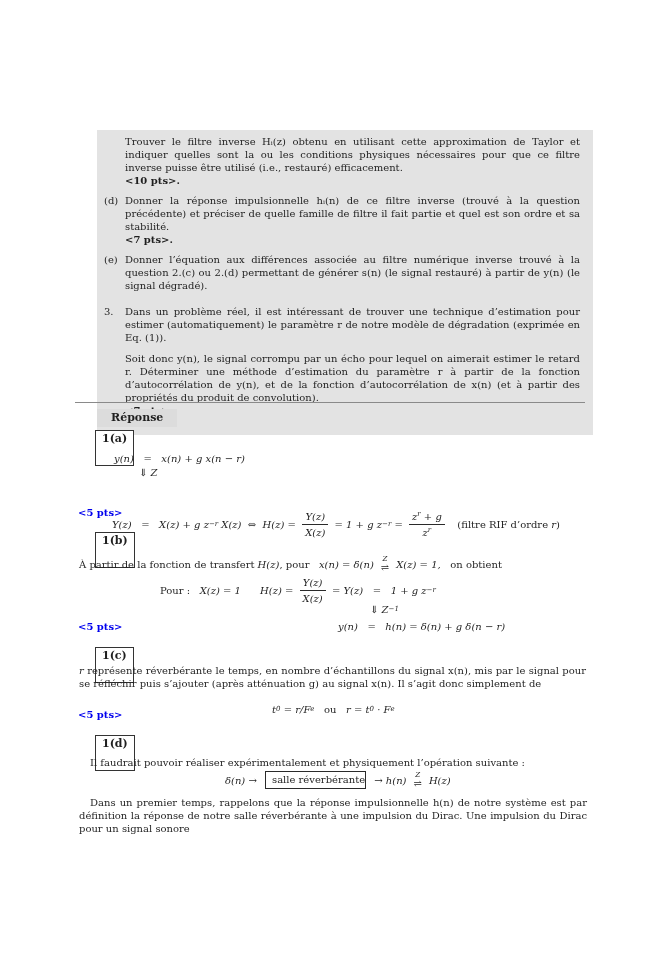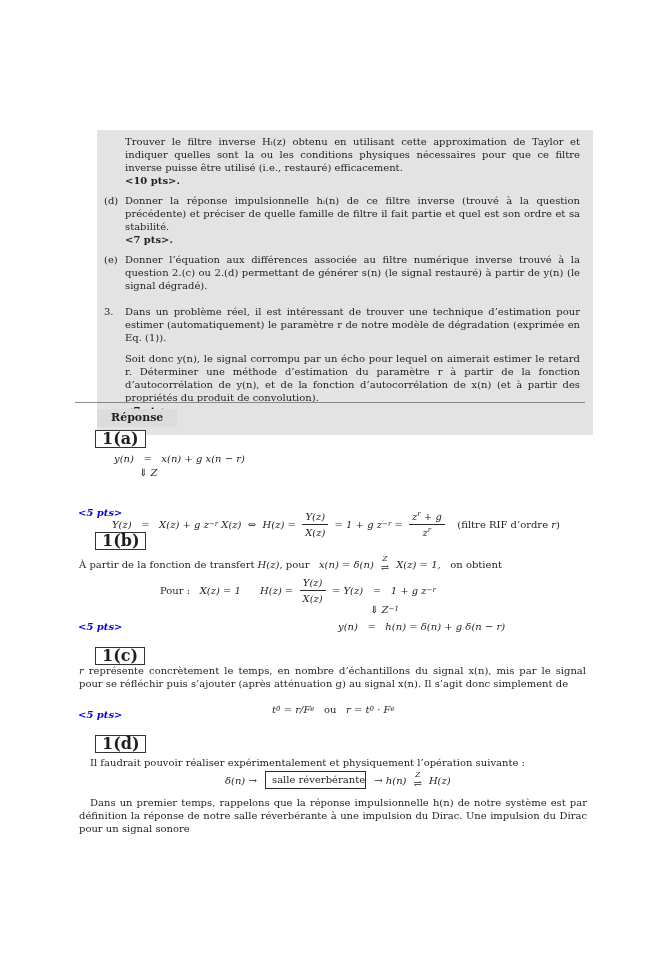--- a/index.html
+++ b/index.html
@@ -35,22 +35,22 @@
   .reponse{
     position:absolute;left:97px;top:409px;
     background:#dcdcdc;
     font-weight:bold;font-size:11px;
     padding:2px 14px 3px 14px;
   }
   
   .seclabel{
     position:absolute;
     border:1px solid #333;
-    font-weight:bold;font-size:16px;
-    padding:1px 6px 2px 6px;
+    font-weight:bold;font-size:11px;
+    padding:1px 6px 20px 6px;
     background:#ffffff;
   }
   .sl-a{left:95px;top:430px;}
   .sl-b{left:95px;top:532px;}
   .sl-c{left:95px;top:647px;}
   .sl-d{left:95px;top:735px;}
   
   .eqline{
     position:absolute;
     display:flex;align-items:center;
@@ -66,21 +66,21 @@
   }
   .frac .num{padding:0 3px 1px 3px;border-bottom:1px solid #2a2a2a;}
   .frac .den{padding:1px 3px 0 3px;}
   .zstack{
     display:inline-flex;flex-direction:column;align-items:center;
     margin:0 7px;
   }
   .zstack .ztop{font-size:7px;font-style:italic;line-height:7px;}
   .zstack .zarrow{font-size:10px;line-height:10px;}
   .blue{color:#0000ee;font-weight:bold;}
-  .ptsmark{position:absolute;white-space:pre;font-style:italic;}
+  .ptsmark{position:absolute;white-space:pre;}
   
   .textblock{position:absolute;text-align:justify;}
   .indent{text-indent:11px;}
   .boxed{
     border:1px solid #2a2a2a;
     font-style:normal;
     padding:1px 0 2px 6px;
     margin:0 5px;
   }
 </style>
@@ -156,21 +156,21 @@
 
   <div class="eqline" style="left:338px;top:620px;">
     <span class="mi">y(n)</span><span class="mr">   =   </span><span class="mi">h(n) = δ(n) + g δ(n − r)</span>
   </div>
 
   <div class="ptsmark blue" style="left:78px;top:620px;">&lt;5 pts&gt;</div>
 
   <div class="seclabel sl-c">1(c)</div>
 
   <p class="textblock" style="left:79px;top:664px;width:507px;margin:0;">
-    <span class="mi">r</span><span> représente concrètement le temps, en nombre d’échantillons du signal x(n), mis par le signal pour se réfléchir puis s’ajouter (après atténuation g) au signal x(n). Il s’agit donc simplement de</span>
+    <span class="mi">r</span><span> représente réverbérante le temps, en nombre d’échantillons du signal x(n), mis par le signal pour se réfléchir puis s’ajouter (après atténuation g) au signal x(n). Il s’agit donc simplement de</span>
   </p>
 
   <div class="eqline" style="left:272px;top:703px;">
     <span class="mi">t</span><sub class="msub">0</sub><span class="mi"> = r/F</span><sub class="msub">e</sub><span class="mr">   ou   </span><span class="mi">r = t</span><sub class="msub">0</sub><span class="mr"> · </span><span class="mi">F</span><sub class="msub">e</sub>
   </div>
 
   <div class="ptsmark blue" style="left:78px;top:708px;">&lt;5 pts&gt;</div>
 
   <div class="seclabel sl-d">1(d)</div>
 

